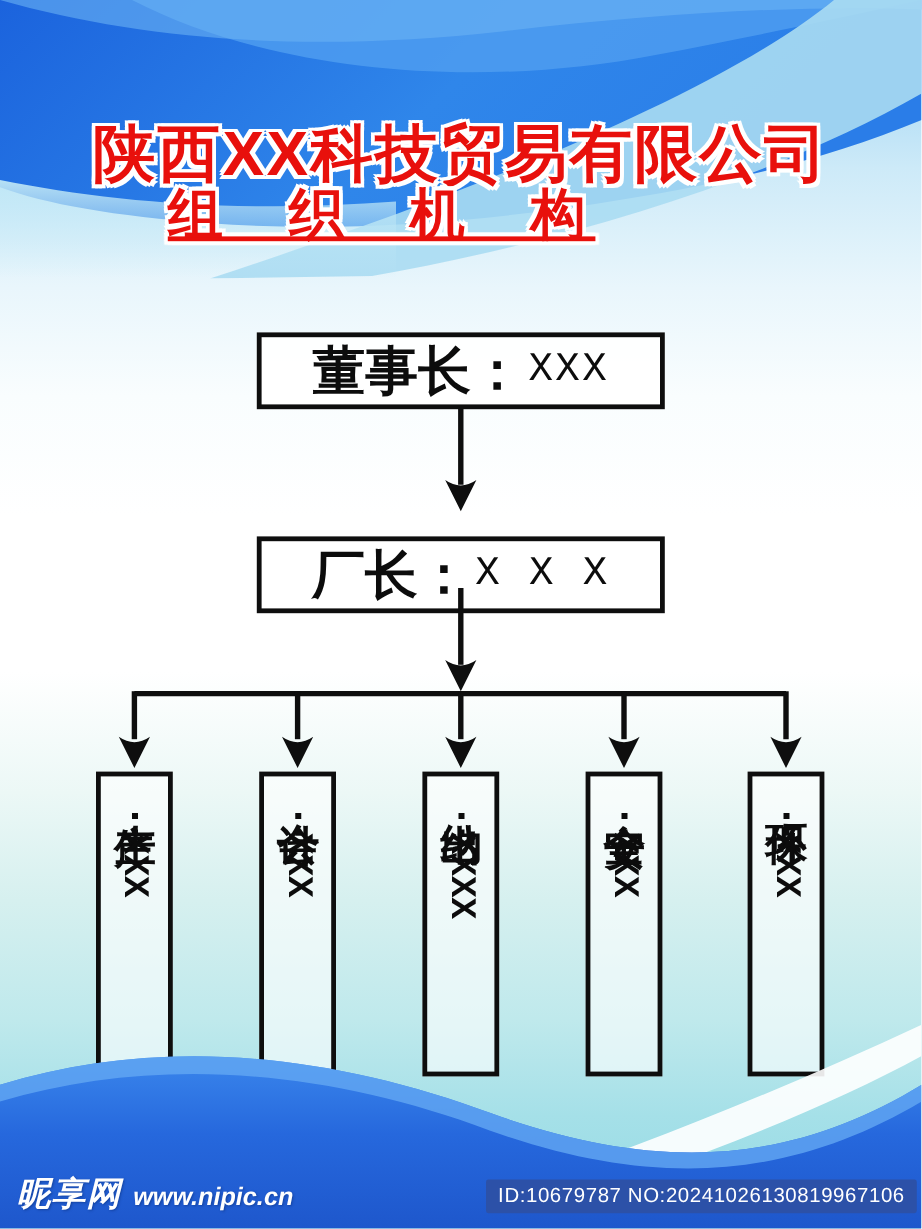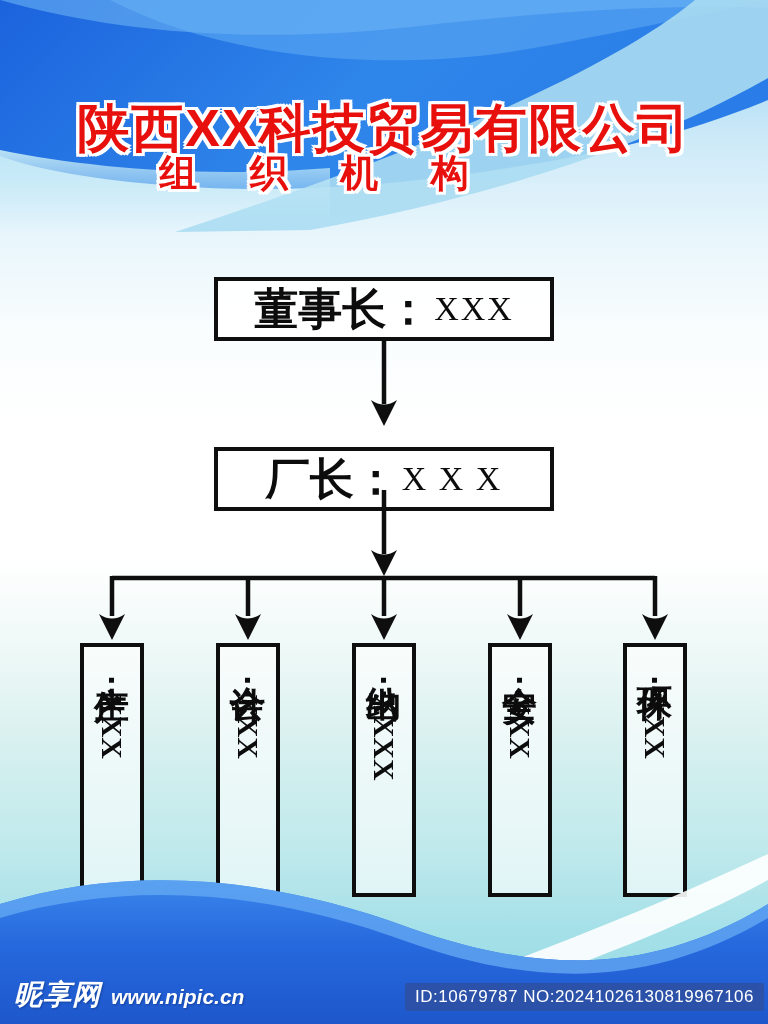--- a/index.html
+++ b/index.html
@@ -17,36 +17,37 @@
 
   .title{
     position:absolute;top:70px;left:0;width:768px;text-align:center;
     font-size:52px;font-weight:900;letter-spacing:2px;color:#e8100c;
     text-shadow:-3px -3px 0 #fff,3px -3px 0 #fff,-3px 3px 0 #fff,3px 3px 0 #fff,
                  0 -3px 0 #fff,0 3px 0 #fff,-3px 0 0 #fff,3px 0 0 #fff;
     margin-top:24px;
   }
   .subtitle{
     position:absolute;top:148px;left:0;width:636px;text-align:center;
-    font-size:38px;font-weight:900;color:#e8100c;
+    font-size:46px;font-weight:900;color:#e8100c;
     letter-spacing:8px;word-spacing:26px;
     text-shadow:-3px -3px 0 #fff,3px -3px 0 #fff,-3px 3px 0 #fff,3px 3px 0 #fff,
                  0 -3px 0 #fff,0 3px 0 #fff,-3px 0 0 #fff,3px 0 0 #fff;
+    text-decoration:underline;
   }
 
   .node{
     position:absolute;box-sizing:border-box;border:4px solid #0e0e0e;
     background:rgba(255,255,255,0.92);
     display:flex;align-items:center;justify-content:center;
   }
   .node-wide{left:214px;width:340px;height:64px;}
   .node-a{top:277px;}
   .node-b{top:447px;}
   .cn{font-weight:700;color:#0c0c0c;font-size:44px;font-family:"Liberation Sans",sans-serif;}
-  .xs{color:#0c0c0c;font-size:34px;font-family:Liberation Serif, serif;letter-spacing:2px;margin-left:4px;}
+  .xs{color:#0c0c0c;font-size:34px;font-family:Liberation Mono, monospace;letter-spacing:2px;margin-left:4px;}
 
   .dept{
     position:absolute;top:643px;width:64px;height:254px;box-sizing:border-box;
     border:4px solid #0e0e0e;background:rgba(255,255,255,0.6);
     display:flex;justify-content:center;
   }
   .vtext{
     writing-mode:vertical-rl;text-orientation:mixed;
     padding-top:12px;line-height:1;
   }

